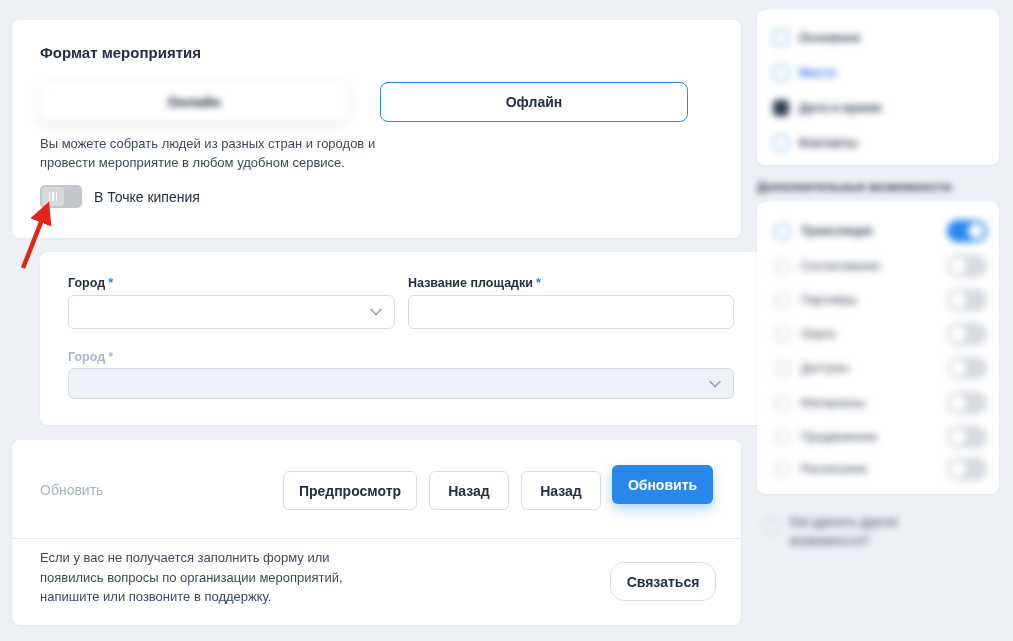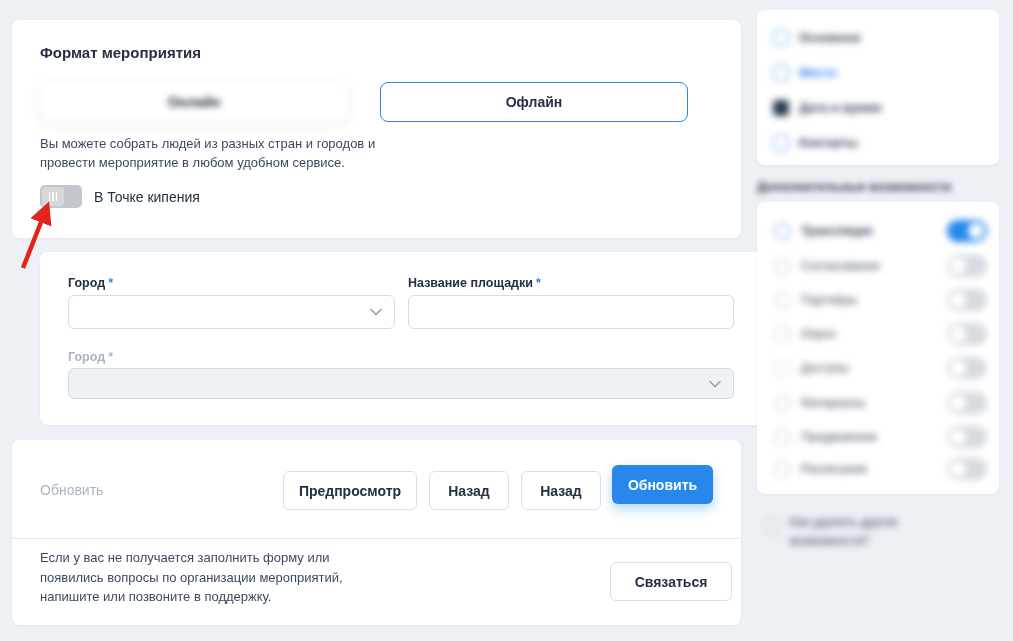--- a/index.html
+++ b/index.html
@@ -163,21 +163,21 @@
     <div class="btn" style="left:509px; top:31px; width:80px;">
       <span>Назад</span>
     </div>
     <div class="btn primary" style="left:600px; top:25px; width:101px;">
       <span>Обновить</span>
     </div>
 
     <div class="divider" style="top:98px;"></div>
 
     <div class="support-text" style="left:28px; top:108px;">Если у вас не получается заполнить форму или появились вопросы по организации мероприятий, напишите или позвоните в поддержку.</div>
-    <div class="btn" style="left:598px; top:122px; width:122px;">
+    <div class="btn" style="left:598px; top:122px; width:106px;border-radius:14px;">
       <span>Связаться</span>
     </div>
   </div>
 
   <div class="card" style="left:757px; top:10px; width:242px; height:155px;">
     <div class="step-row blur4" style="top:18px;">
       <span class="step-icon"></span>
       <span class="step-label">Основное</span>
     </div>
     <div class="step-row active blur4" style="top:53px;">

